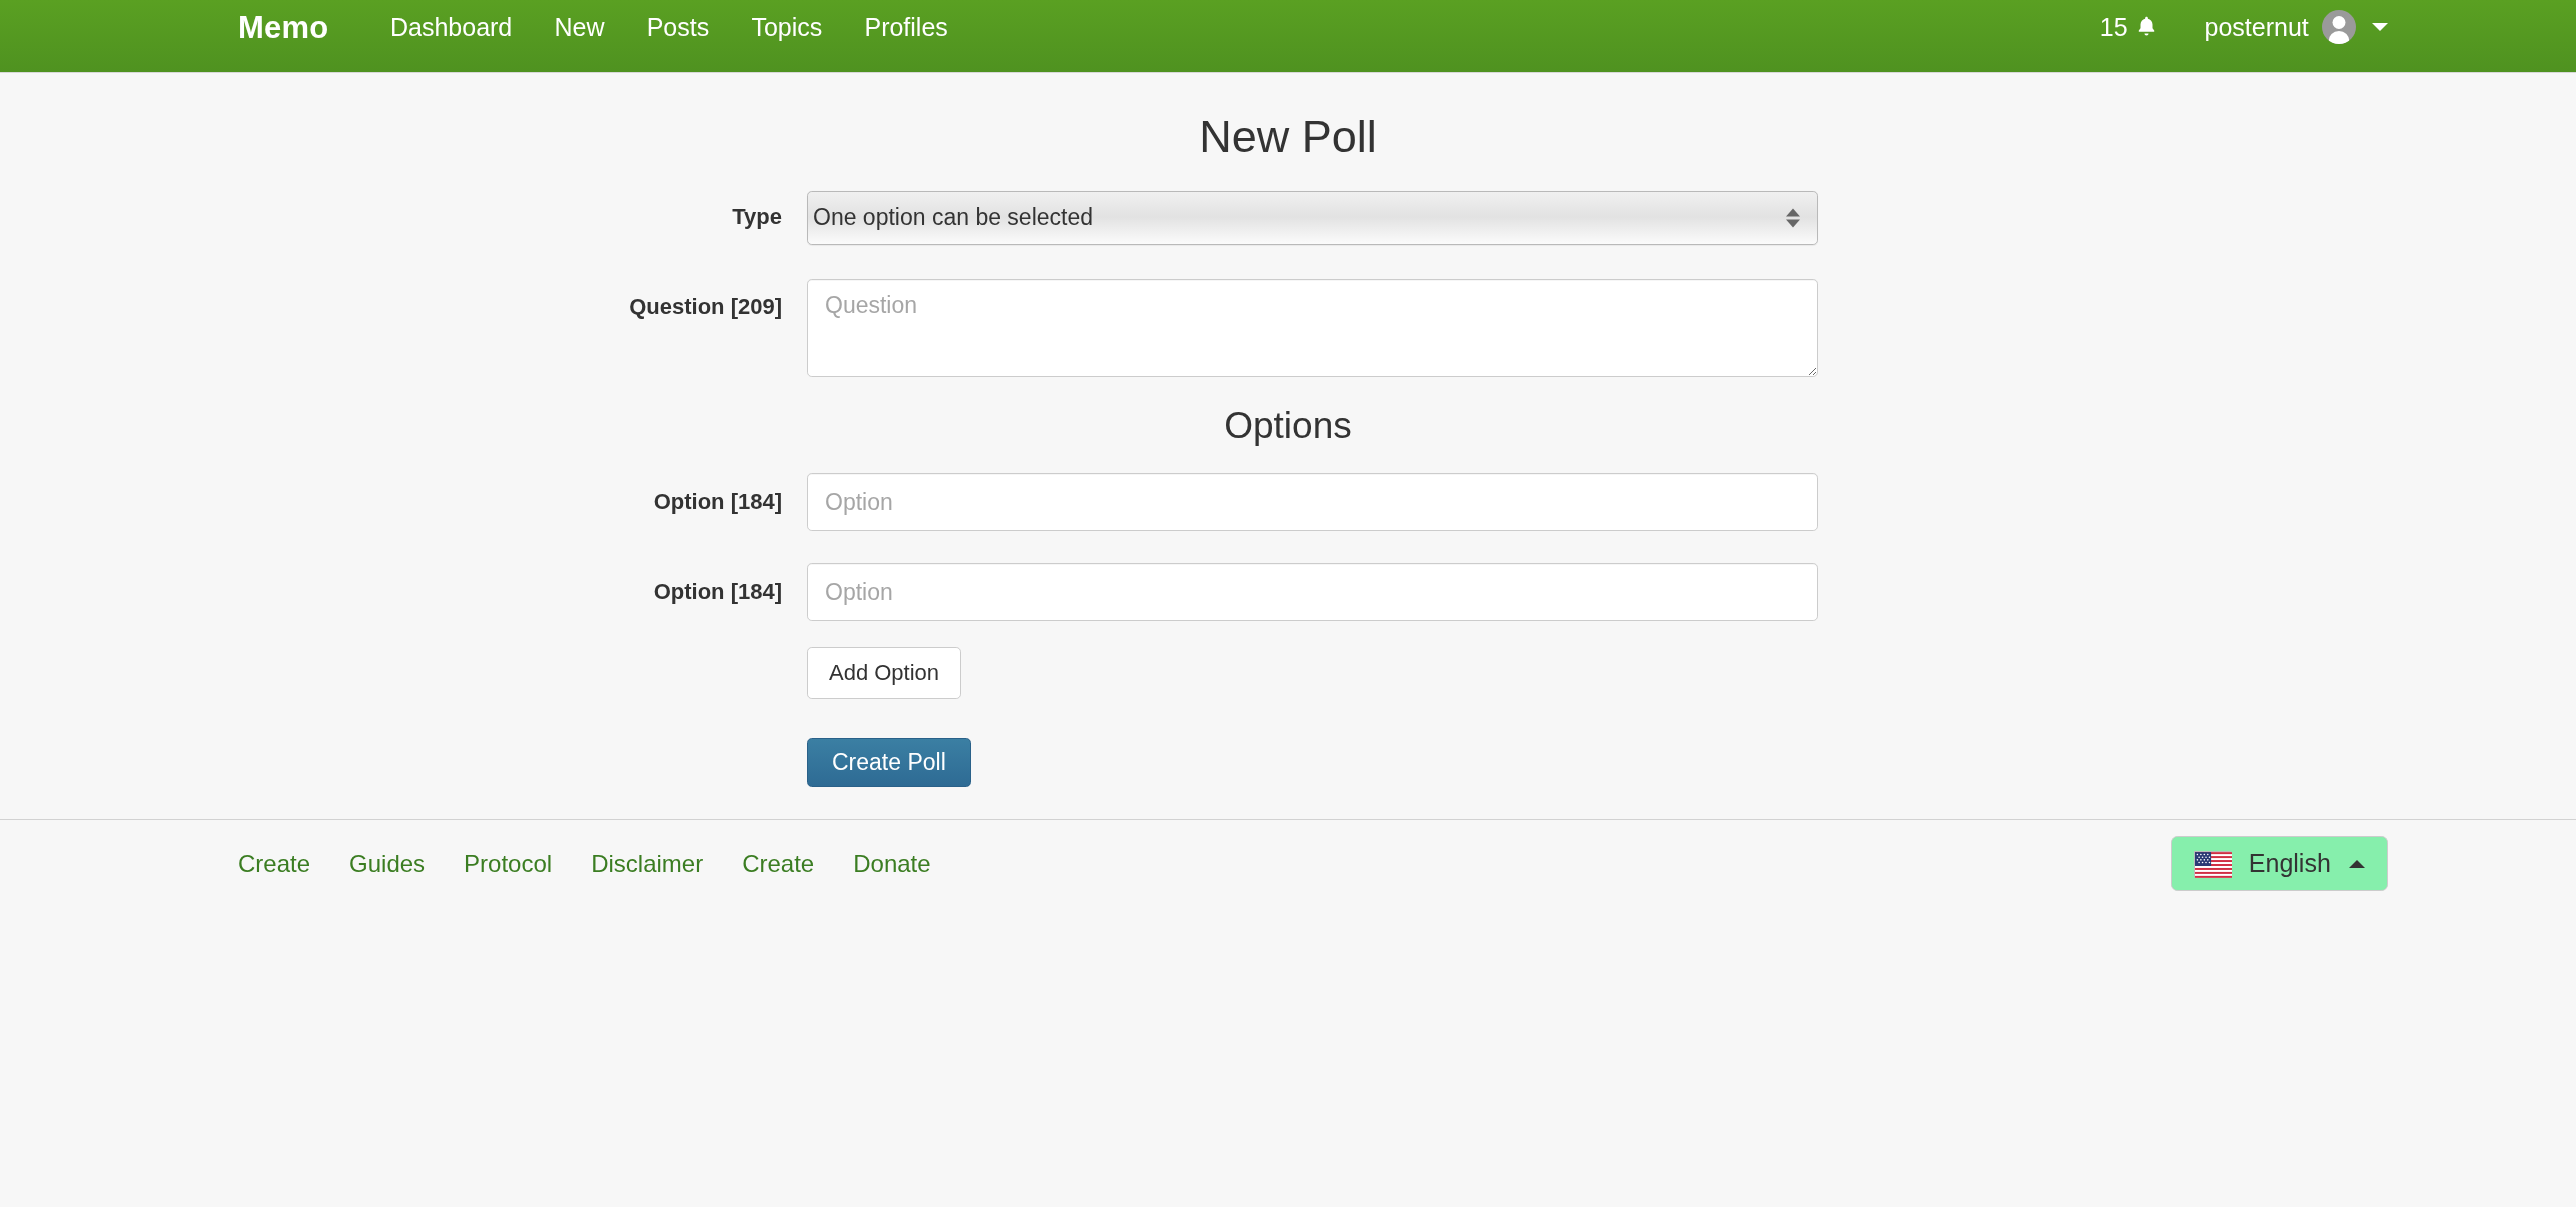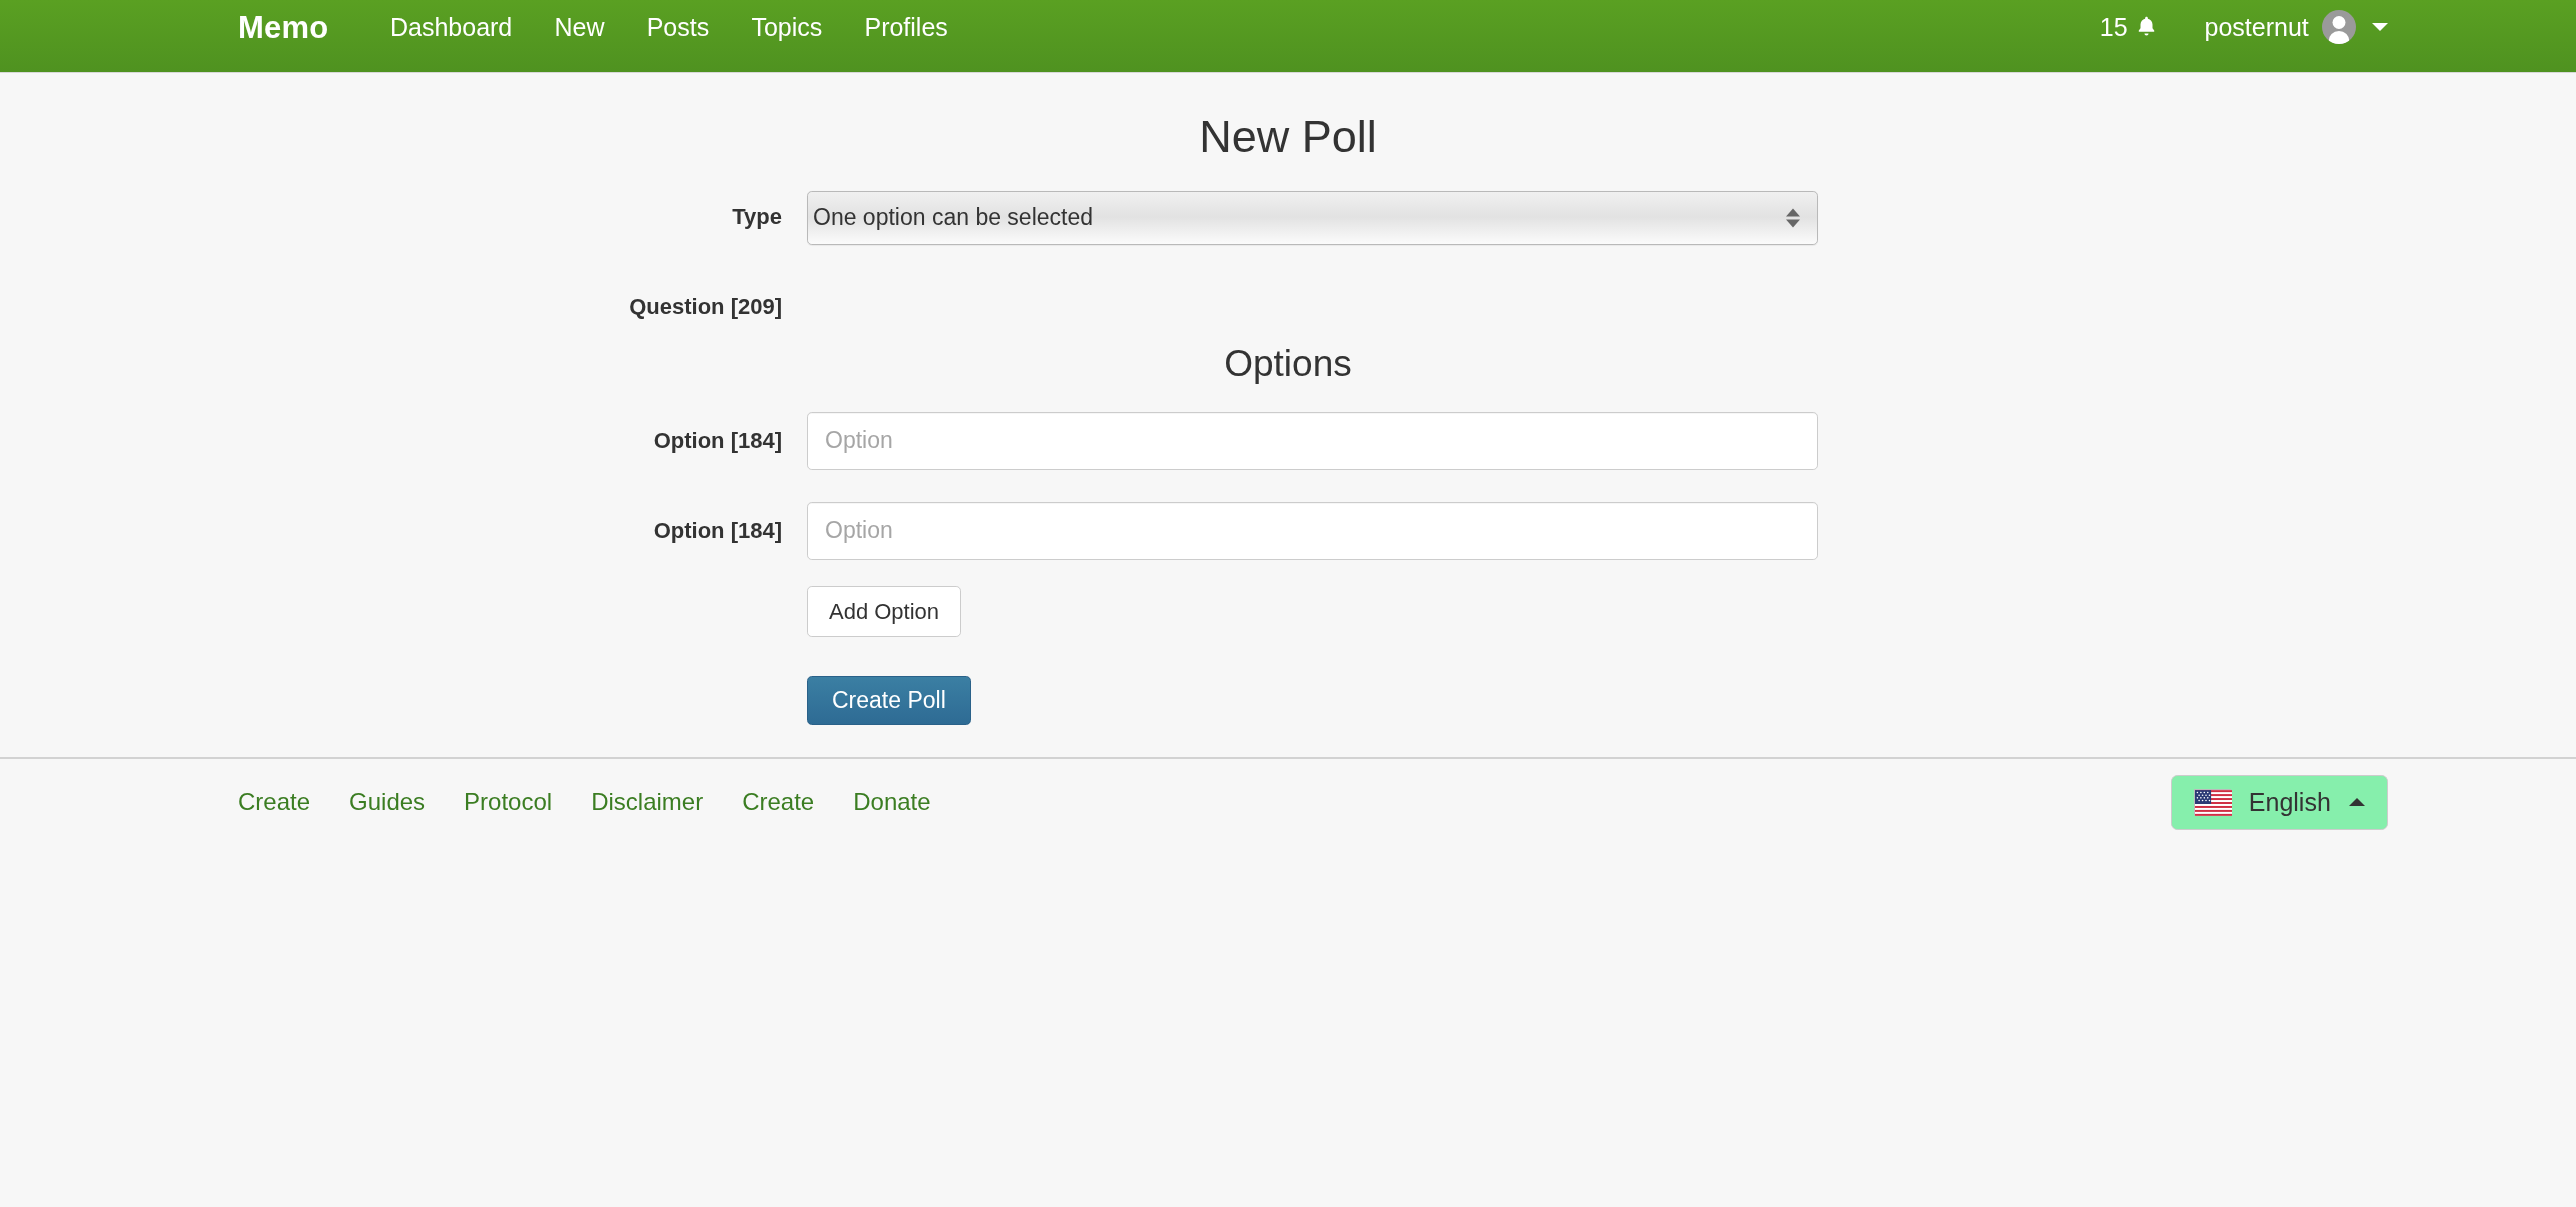--- a/index.html
+++ b/index.html
@@ -347,20 +347,23 @@
         <span class="select-steppers">
           <span class="tri-up"></span>
           <span class="tri-down"></span>
         </span>
       </div>
     </div>
   </div>
 
   <div class="form-row" style="margin-top:34px;">
     <div class="form-label" style="padding-top:17.7px;">Question [209]</div>
+    <div class="form-control-wrap">
+      <textarea class="field-textarea" placeholder="Question" style=""></textarea>
+    </div>
   </div>
 
   <h2 class="section-title" style="margin-top:26px;">Options</h2>
 
   <div class="form-row" style="margin-top:27px;">
     <div class="form-label" style="padding-top:17.7px;">Option [184]</div>
     <div class="form-control-wrap">
       <input class="field-text" type="text" placeholder="Option" style="">
     </div>
   </div>

